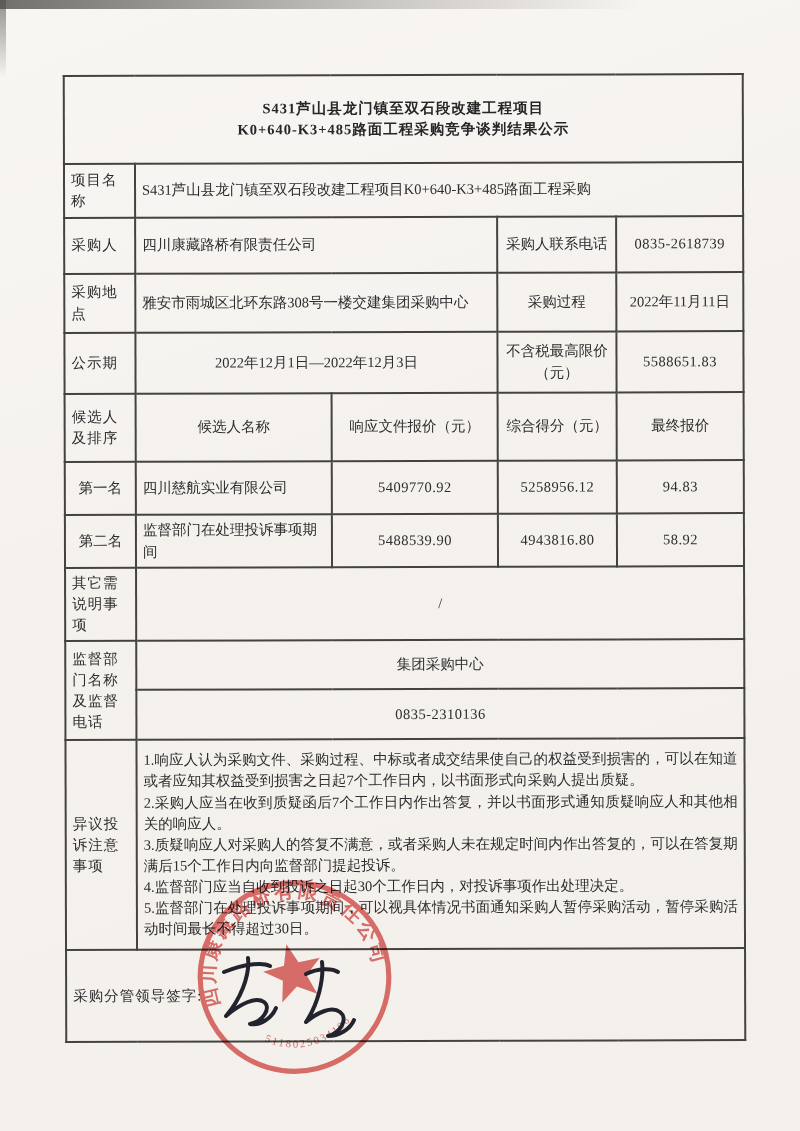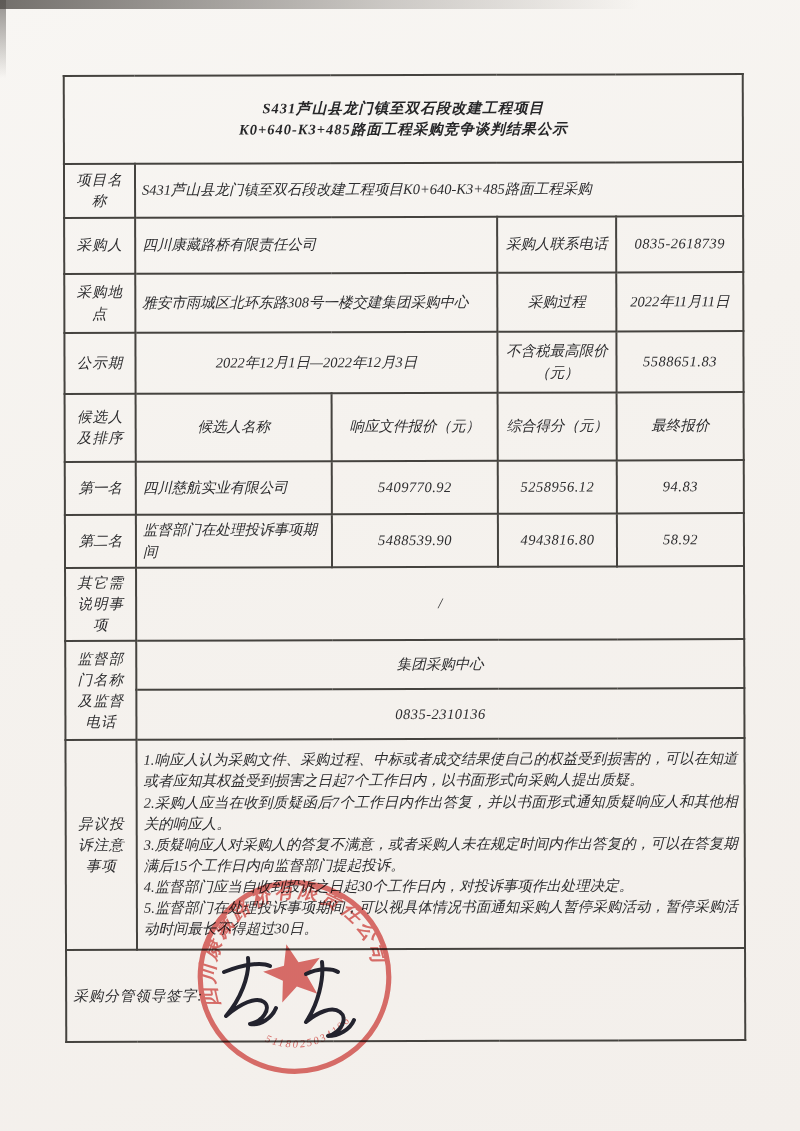--- a/index.html
+++ b/index.html
@@ -6,21 +6,20 @@
   html,body { width:800px; height:1131px; }
   body {
     font-family: "Liberation Serif", "DejaVu Serif", serif;
     background:#8d8a86;
     position:relative;
     overflow:hidden;
   }
   .paper {
     position:absolute; inset:0;
     background:linear-gradient(160deg,#f8f6f3 0%, #f5f2ee 40%, #f3efeb 100%);
-    font-style:italic;
   }
   .scan-edge-top {
     position:absolute; top:0; left:0; width:640px; height:9px;
     background:linear-gradient(to right, rgba(70,66,62,.75), rgba(120,115,110,.35) 60%, rgba(150,146,140,0));
     border-bottom-right-radius:6px;
   }
   .scan-edge-left {
     position:absolute; top:0; left:0; width:6px; height:78px;
     background:linear-gradient(to bottom, rgba(80,76,72,.6), rgba(140,136,130,0));
   }
@@ -31,21 +30,21 @@
     transform:rotate(-0.15deg);
   }
   .doc-table td {
     border:2px solid #45433f;
     vertical-align:middle;
     font-size:14.5px;
     padding:4px 6px;
     line-height:1.45;
   }
   .title-cell { text-align:center; font-weight:bold; font-size:21px; line-height:1.75; letter-spacing:1px; color:#262628; }
-  .lbl { text-align:center; padding-left:7px; letter-spacing:1px; }
+  .lbl { text-align:left; padding-left:7px; letter-spacing:1px; }
   .ctr { text-align:center; }
   .lft { text-align:left; padding-left:9px; }
   .num { letter-spacing:.5px; }
   .objection-cell { padding:10px 12px 14px 12px; font-size:14px; line-height:1.62; text-align:left; }
   .objection-cell div { text-align:justify; }
   .sig-row-cell { position:relative; height:92px; text-align:left; padding-left:8px; font-size:15px; letter-spacing:1px; }
   .sig-label { position:relative; z-index:3; }
   .stamp {
     position:absolute; left:192px; top:872px; width:205px; height:210px;
     z-index:2; opacity:.82; transform:rotate(-14deg);

